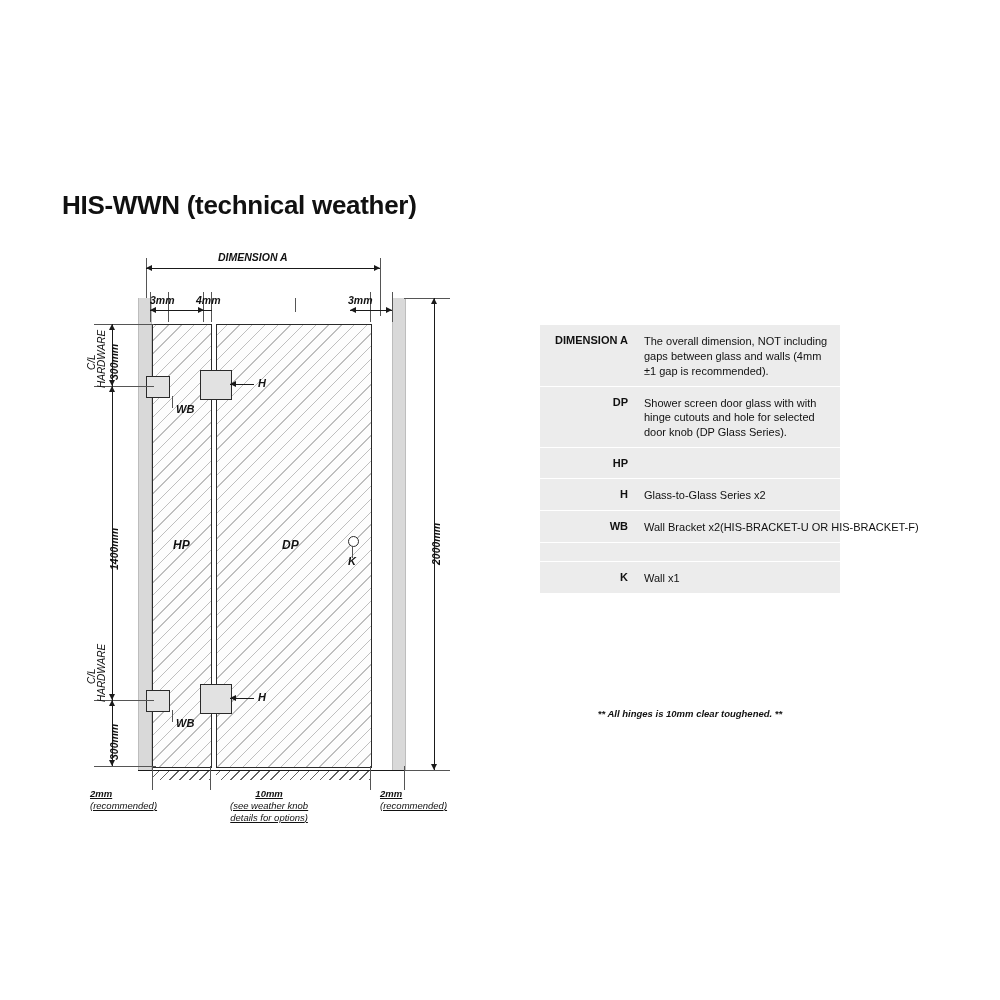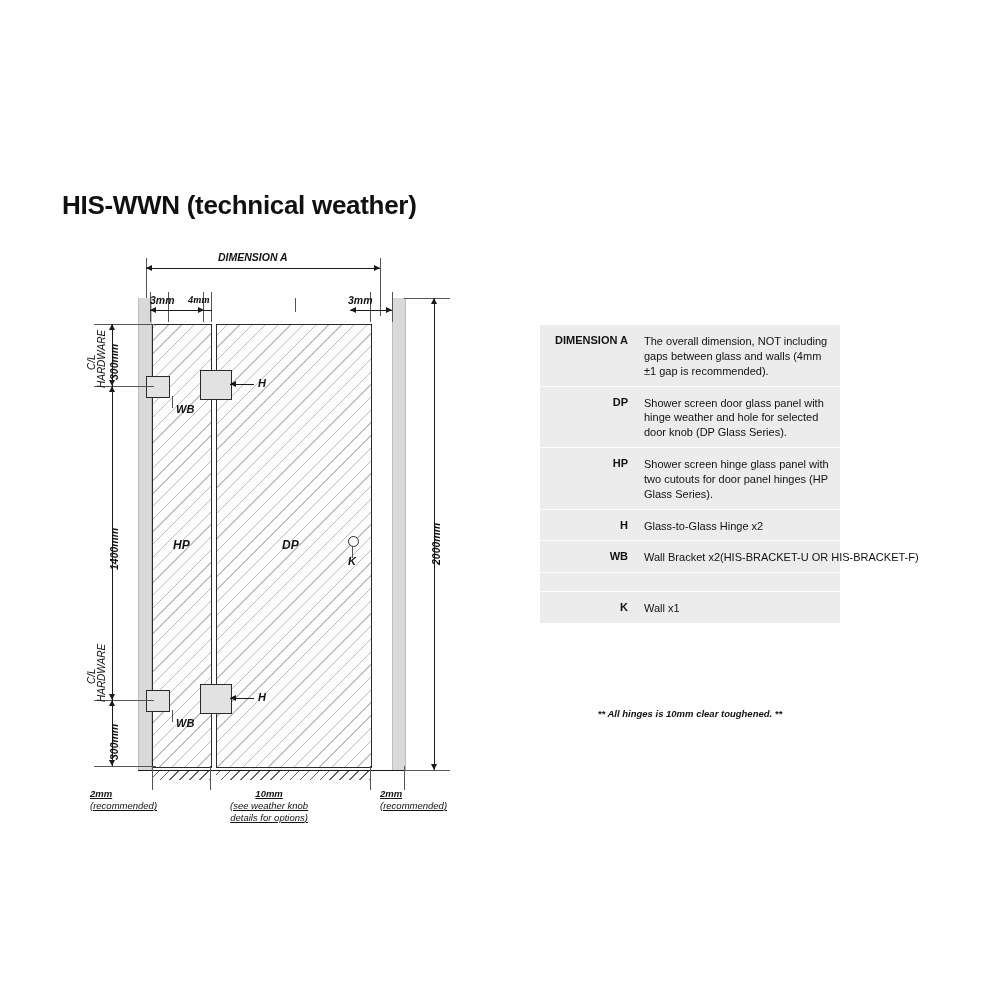--- a/index.html
+++ b/index.html
@@ -261,21 +261,21 @@
   <div class="line-h" style="left:90px; top:70px; width:54px;"></div>
   <div class="arrow-left" style="left:90px; top:67px;"></div>
   <div class="arrow-right" style="left:138px; top:67px;"></div>
 
   <div class="line-h" style="left:143px; top:70px; width:9px;"></div>
   <div class="line-h" style="left:290px; top:70px; width:42px;"></div>
   <div class="arrow-left" style="left:290px; top:67px;"></div>
   <div class="arrow-right" style="left:326px; top:67px;"></div>
 
   <div class="dimtext bold" style="left:90px; top:54px;">3mm</div>
-  <div class="dimtext bold" style="left:128px; top:54px;font-family:Liberation Serif, serif;">4mm</div>
+  <div class="dimtext bold" style="left:136px; top:54px;">4mm</div>
   <div class="dimtext bold" style="left:288px; top:54px;">3mm</div>
 
   <div class="line-thin-v" style="left:235px; top:58px; height:14px;"></div>
 
   <div class="glass" style="left:92px; top:84px; width:58px; height:442px;"></div>
   <div class="glass" style="left:156px; top:84px; width:154px; height:442px;"></div>
 
   <div class="panel-label" style="left:113px; top:298px;">HP</div>
   <div class="panel-label" style="left:222px; top:298px;">DP</div>
 
@@ -365,31 +365,30 @@
 
 <div id="legend">
 
   <div class="legend-row tall">
     <div class="legend-key">DIMENSION A</div>
     <div class="legend-val">The overall dimension, NOT including gaps between glass and walls (4mm ±1 gap is recommended).</div>
   </div>
 
   <div class="legend-row tall">
     <div class="legend-key">DP</div>
-    <div class="legend-val">Shower screen door glass panel with hinge weather and hole for selected door knob (DP Glass Series).</div>
+    <div class="legend-val">Shower screen door glass with with hinge cutouts and hole for selected door knob (DP Glass Series).</div>
   </div>
 
   <div class="legend-row tall">
     <div class="legend-key">HP</div>
-    <div class="legend-val">Shower screen hinge glass panel with two cutouts for door panel hinges (HP Glass Series).</div>
   </div>
 
   <div class="legend-row">
     <div class="legend-key">H</div>
-    <div class="legend-val">Glass-to-Glass Hinge x2</div>
+    <div class="legend-val">Glass-to-Glass Series x2</div>
   </div>
 
   <div class="legend-row wide">
     <div class="legend-key">WB</div>
     <div class="legend-val">Wall Bracket x2(HIS-BRACKET-U OR HIS-BRACKET-F)</div>
   </div>
 
   <div class="legend-row spacer">
     <div class="legend-key"></div>
     <div class="legend-val"></div>

